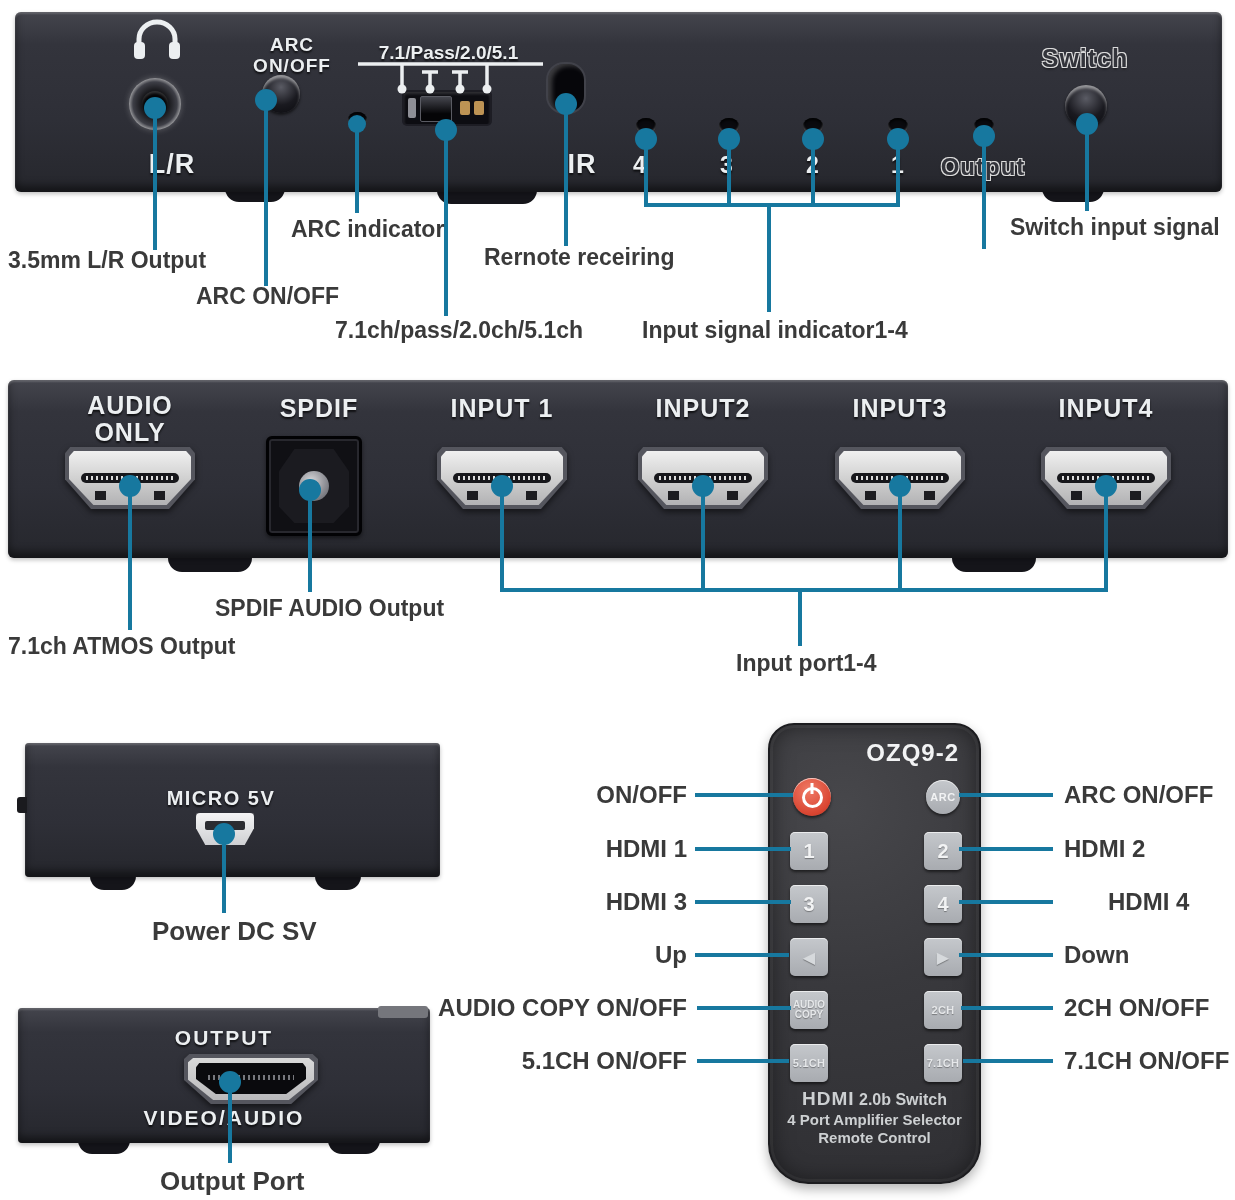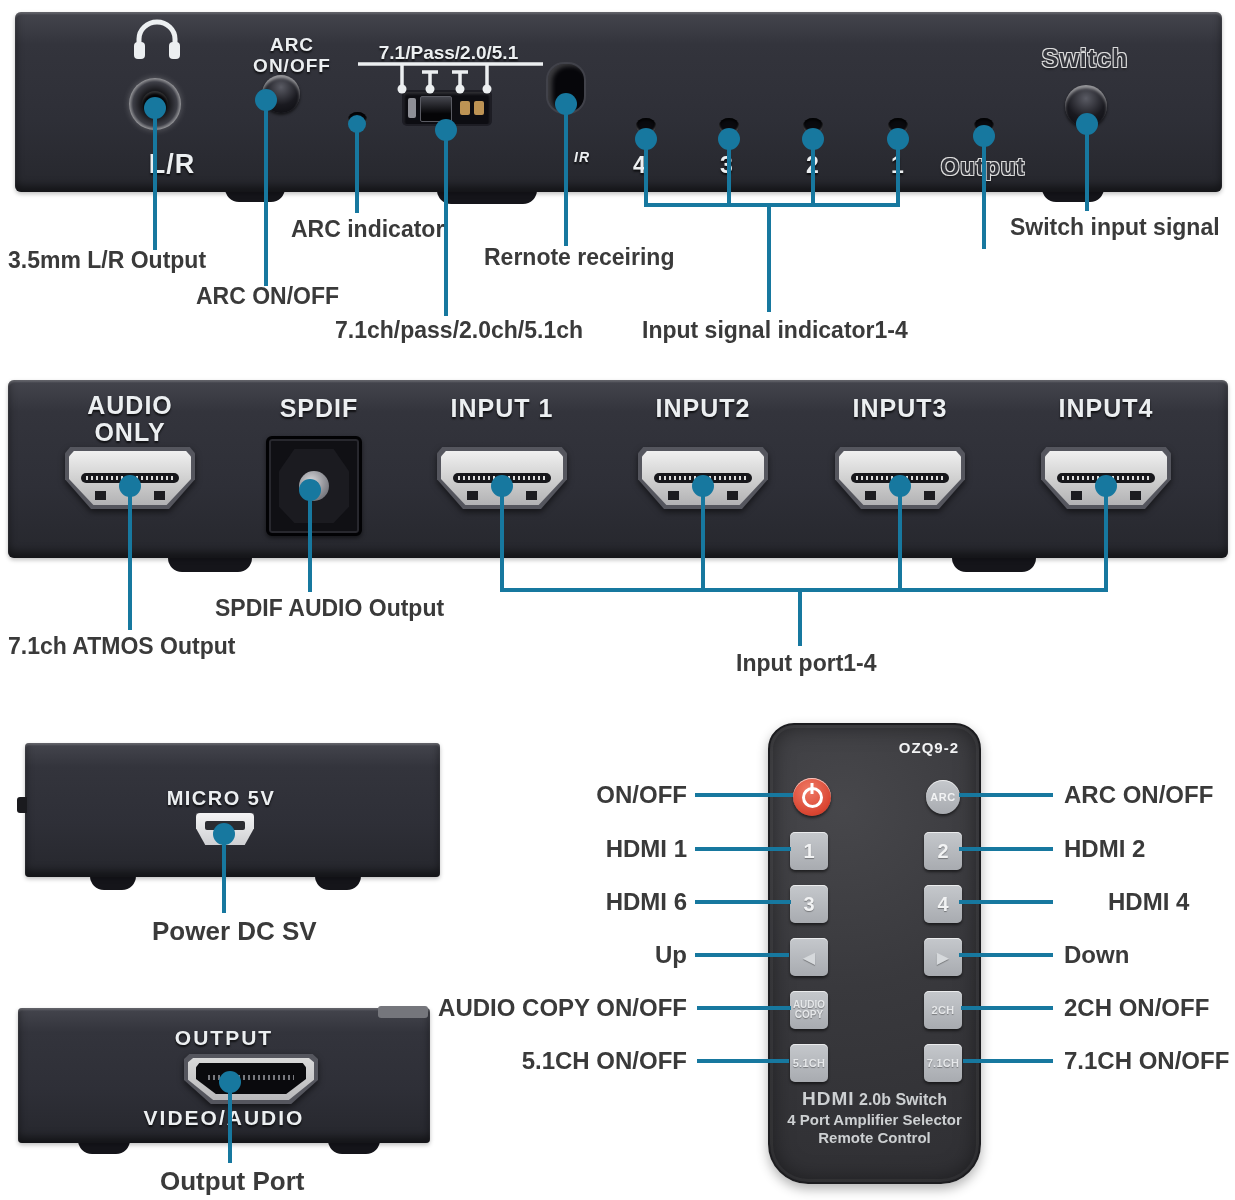--- a/index.html
+++ b/index.html
@@ -151,21 +151,21 @@
       </g>
     </svg>
     <div class="mode-slider" style="left:389px;top:80px;">
       <span class="cap"></span>
         <span class="knob"></span>
         <span class="gold1"></span>
         <span class="gold2"></span>
     </div>
 
     <div class="ir-window" style="left:533px;top:52px;"></div>
-    <div class="print" style="left:537px;top:137px;width:60px;font-size:14px;font-style:italic;">IR</div>
+    <div class="print" style="left:537px;top:137px;width:60px;font-size:27px;">IR</div>
 
     <div class="hole" style="left:621px;top:106px;width:20px;height:16px;"></div>
     <div class="hole" style="left:704px;top:106px;width:20px;height:16px;"></div>
     <div class="hole" style="left:788px;top:106px;width:20px;height:16px;"></div>
     <div class="hole" style="left:873px;top:106px;width:20px;height:16px;"></div>
     <div class="hole" style="left:959px;top:106px;width:20px;height:16px;"></div>
     <div class="print" style="left:610px;top:140px;width:30px;font-size:23px;">4</div>
     <div class="print" style="left:697px;top:140px;width:30px;font-size:23px;">3</div>
     <div class="print" style="left:783px;top:140px;width:30px;font-size:23px;">2</div>
     <div class="print" style="left:868px;top:140px;width:30px;font-size:23px;">1</div>
@@ -246,21 +246,21 @@
     <div class="hdmi dark" style="left:166px;top:46px;width:134px;height:50px;">
       <div class="shape"></div>
         <div class="face"></div>
         <div class="cavity"></div>
         <div class="pins"></div>
     </div>
     <div class="print" style="left:0;top:98px;width:412px;font-size:21px;letter-spacing:2px;">VIDEO/AUDIO</div>
   </div>
 
   <div id="remote">
-    <div class="abs" style="right:20px;top:14px;color:#f2f3f4;font-size:15px;font-weight:bold;letter-spacing:1px;">OZQ9-2</div>
+    <div class="abs" style="right:20px;top:14px;color:#f2f3f4;font-size:24px;font-weight:bold;letter-spacing:1px;">OZQ9-2</div>
 
     <div class="r-btn r-round r-power" style="left:23px;top:53px;">
       <span class="pwr-icon"></span>
     </div>
     <div class="r-btn r-round r-arc" style="left:156px;top:55px;">ARC</div>
 
     <div class="r-btn r-sq" style="left:20px;top:107px;">1</div>
     <div class="r-btn r-sq" style="left:154px;top:107px;">2</div>
     <div class="r-btn r-sq" style="left:20px;top:160px;">3</div>
     <div class="r-btn r-sq" style="left:154px;top:160px;">4</div>
@@ -353,21 +353,21 @@
 
   <div class="callout-label" style="left:215px;top:595px;">SPDIF AUDIO Output</div>
   <div class="callout-label" style="left:8px;top:633px;">7.1ch ATMOS Output</div>
   <div class="callout-label" style="left:736px;top:650px;">Input port1-4</div>
 
   <div class="callout-label callout-big" style="left:152px;top:916px;">Power DC SV</div>
   <div class="callout-label callout-big" style="left:160px;top:1166px;">Output Port</div>
 
   <div class="remote-label" style="left:300px;top:781px;width:387px;text-align:right;">ON/OFF</div>
   <div class="remote-label" style="left:300px;top:835px;width:387px;text-align:right;">HDMI 1</div>
-  <div class="remote-label" style="left:300px;top:888px;width:387px;text-align:right;">HDMI 6</div>
+  <div class="remote-label" style="left:300px;top:888px;width:387px;text-align:right;">HDMI 3</div>
   <div class="remote-label" style="left:300px;top:994px;width:387px;text-align:right;">AUDIO COPY ON/OFF</div>
   <div class="remote-label" style="left:300px;top:941px;width:387px;text-align:right;">Up</div>
   <div class="remote-label" style="left:300px;top:1047px;width:387px;text-align:right;">5.1CH ON/OFF</div>
 
   <div class="remote-label" style="left:1064px;top:781px;">ARC ON/OFF</div>
   <div class="remote-label" style="left:1064px;top:835px;">HDMI 2</div>
   <div class="remote-label" style="left:1108px;top:888px;">HDMI 4</div>
   <div class="remote-label" style="left:1064px;top:941px;">Down</div>
   <div class="remote-label" style="left:1064px;top:994px;">2CH ON/OFF</div>
   <div class="remote-label" style="left:1064px;top:1047px;">7.1CH ON/OFF</div>

